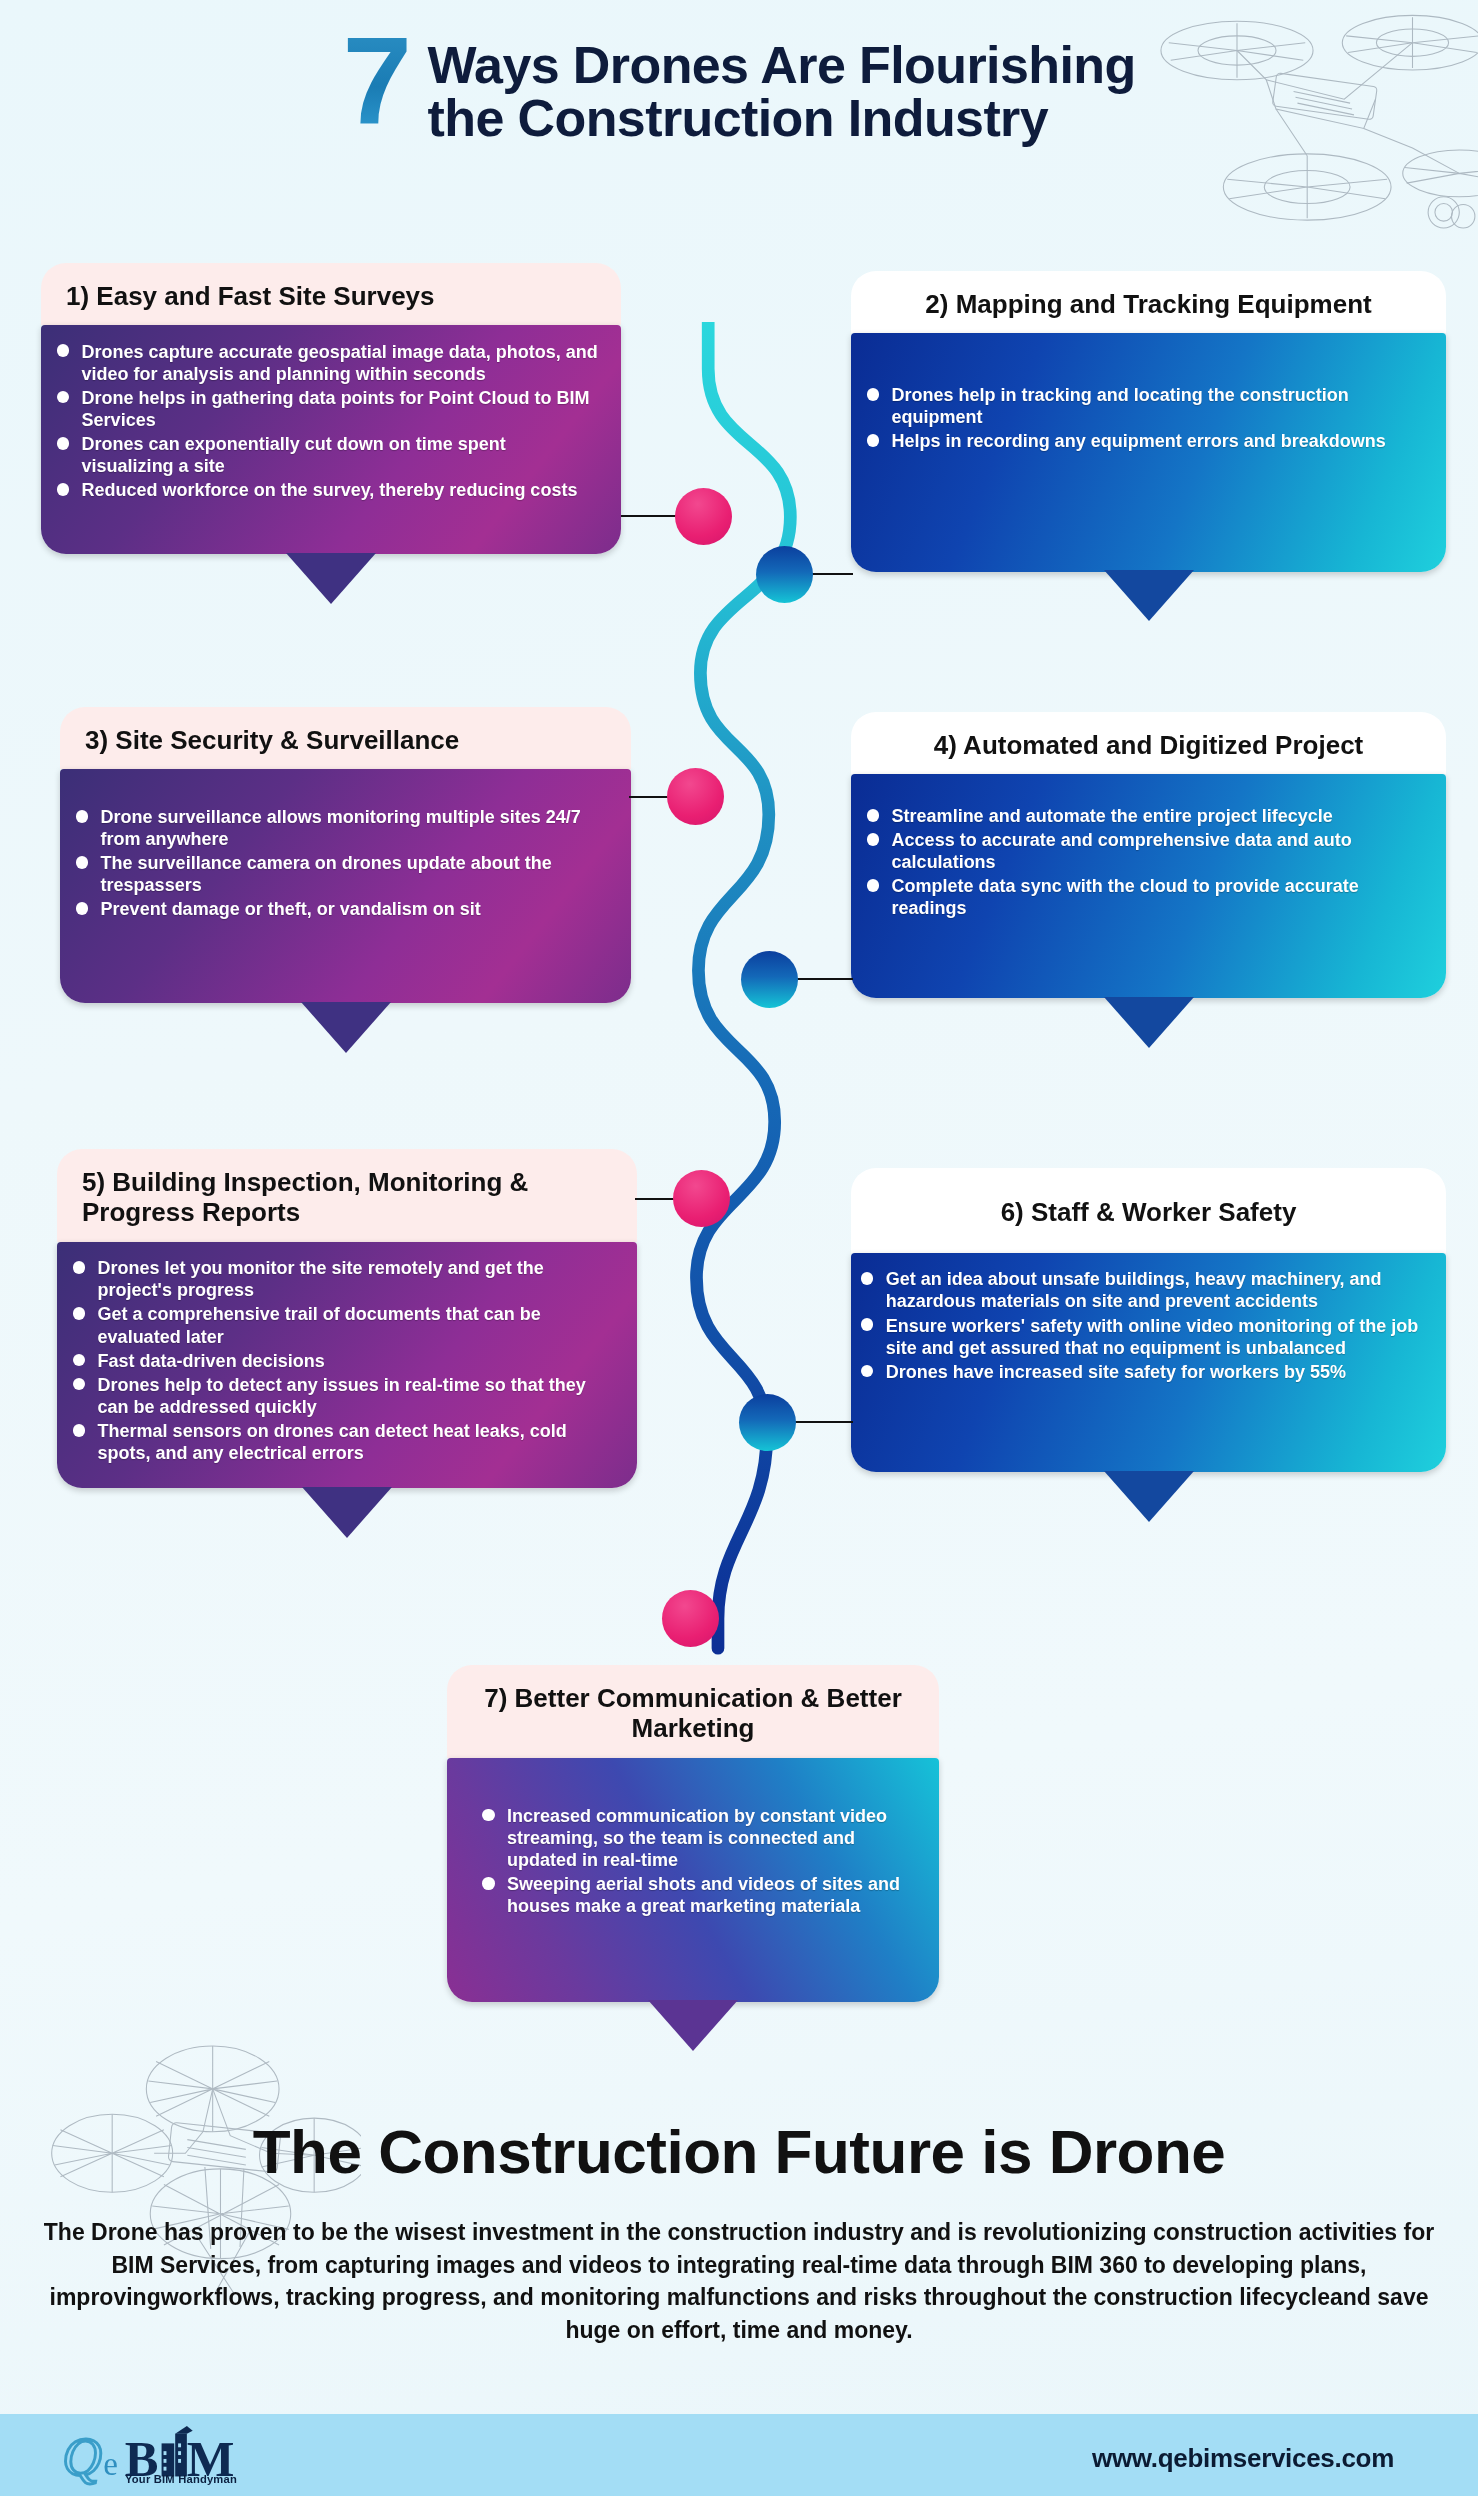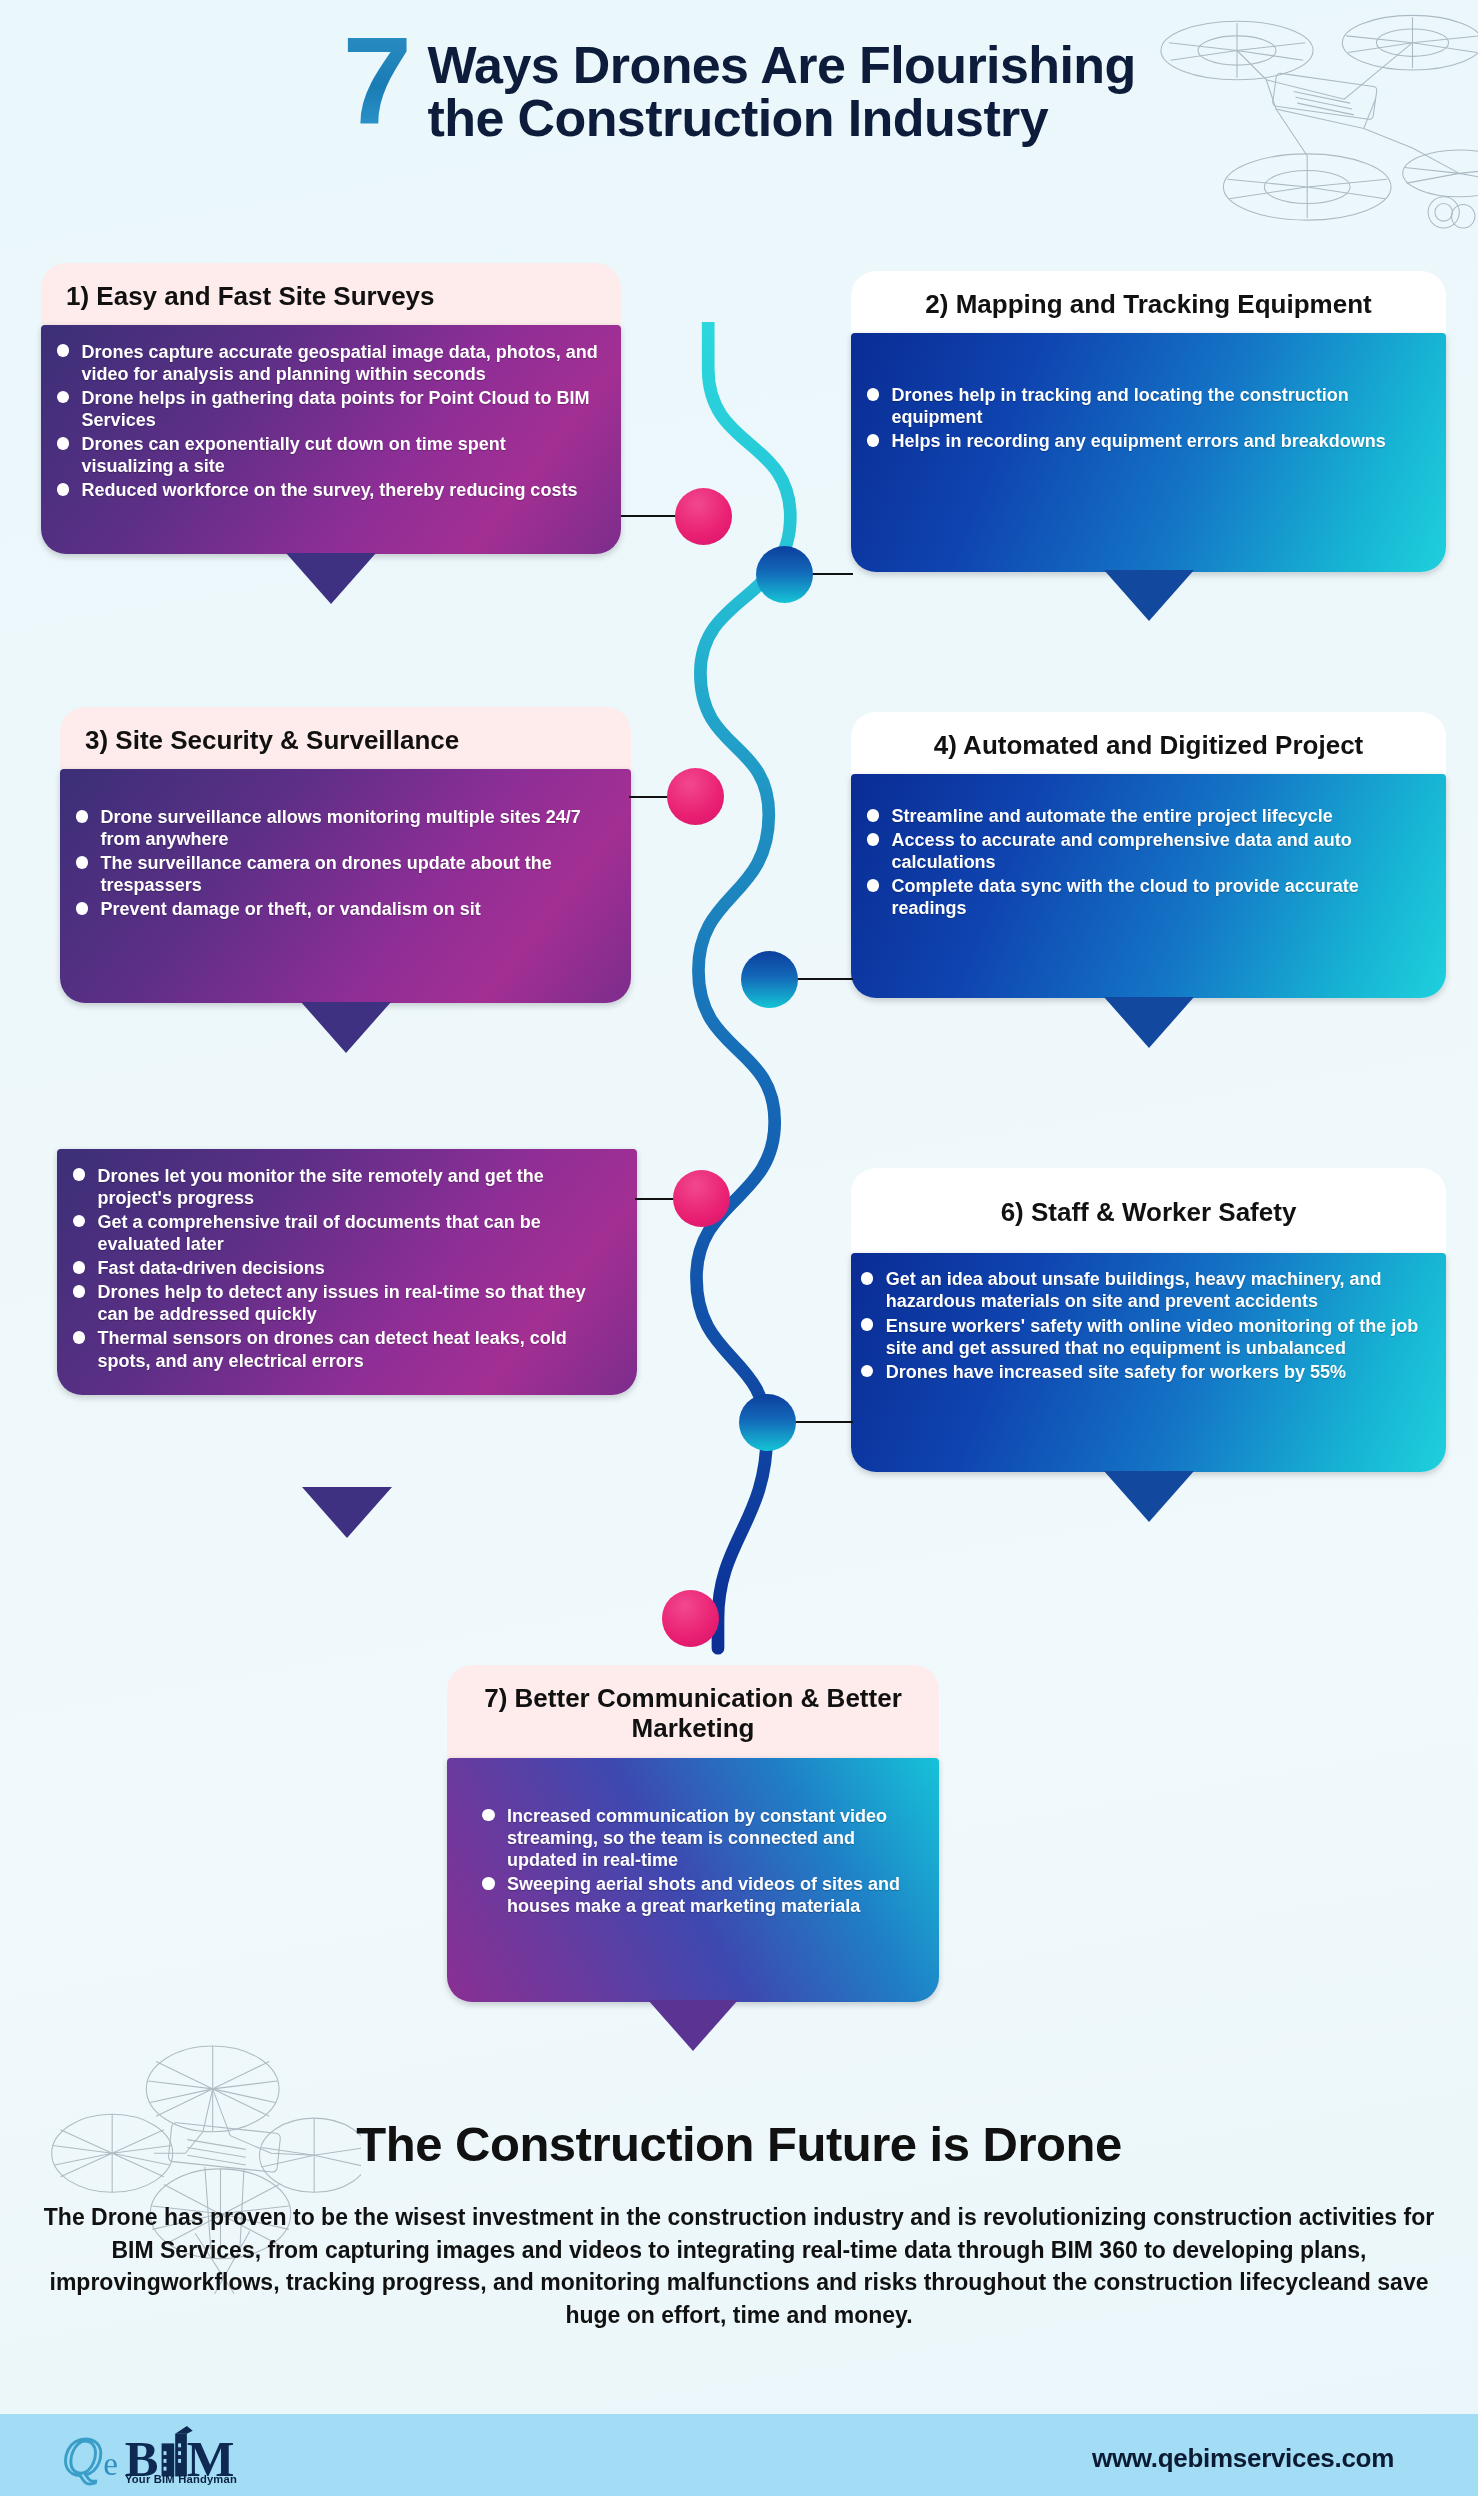--- a/index.html
+++ b/index.html
@@ -107,21 +107,21 @@
   #card5 { left:57px;  top:1149px; width:580px; }
   #card5 .card-body { min-height:244px; }
   #card6 { left:851px; top:1168px; width:595px; }
   #card6 .card-body { min-height:219px; }
   #card7 { left:447px; top:1665px; width:492px; }
   #card7 .card-body { min-height:244px; }
 
   
   #conclusion { position:absolute; top:2116px; left:0; width:1478px; text-align:center; z-index:5; }
   #conclusion-title {
-    font-size:49px; font-weight:bold; color:#111; letter-spacing:-0.5px;
+    font-size:62px; font-weight:bold; color:#111; letter-spacing:-0.5px;
   }
   #conclusion-body {
     margin:29px auto 0 auto; width:1434px;
     font-size:23px; font-weight:bold; color:#111; line-height:1.42;
   }
 
   
   #footer {
     position:absolute; bottom:0; left:0; width:1478px; height:83px;
     background:#a3ddf5; display:flex; align-items:center; z-index:6;
@@ -271,20 +271,21 @@
       <ul>
         <li>Streamline and automate the entire project lifecycle</li>
         <li>Access to accurate and comprehensive data and auto calculations</li>
         <li>Complete data sync with the cloud to provide accurate readings</li>
       </ul>
     </div>
     <div class="tail" style="top: 285px;"></div>
   </div>
 
   <div class="card left" id="card5">
+    <div class="card-head">5) Building Inspection, Monitoring &amp; Progress Reports</div>
     <div class="card-body">
       <ul>
         <li>Drones let you monitor the site remotely and get the project's progress</li>
         <li>Get a comprehensive trail of documents that can be evaluated later</li>
         <li>Fast data-driven decisions</li>
         <li>Drones help to detect any issues in real-time so that they can be addressed quickly</li>
         <li>Thermal sensors on drones can detect heat leaks, cold spots, and any electrical errors</li>
       </ul>
     </div>
     <div class="tail" style="top: 338px;"></div>

